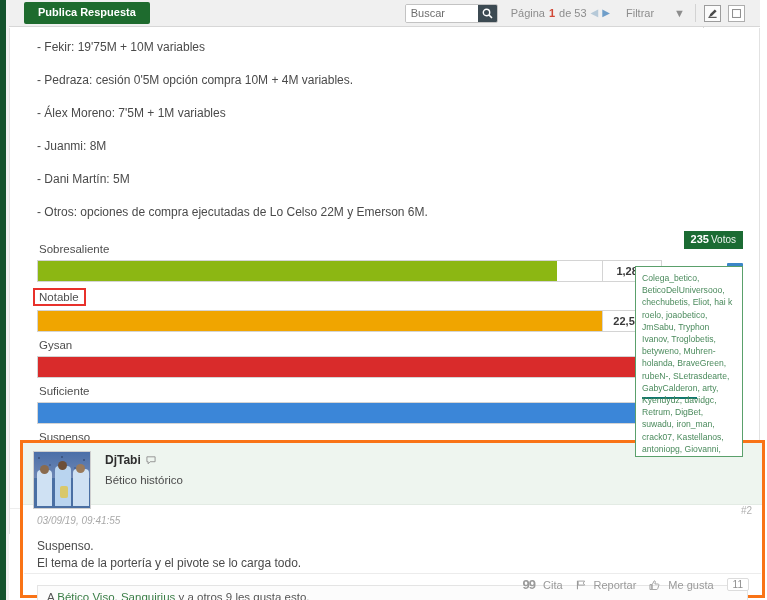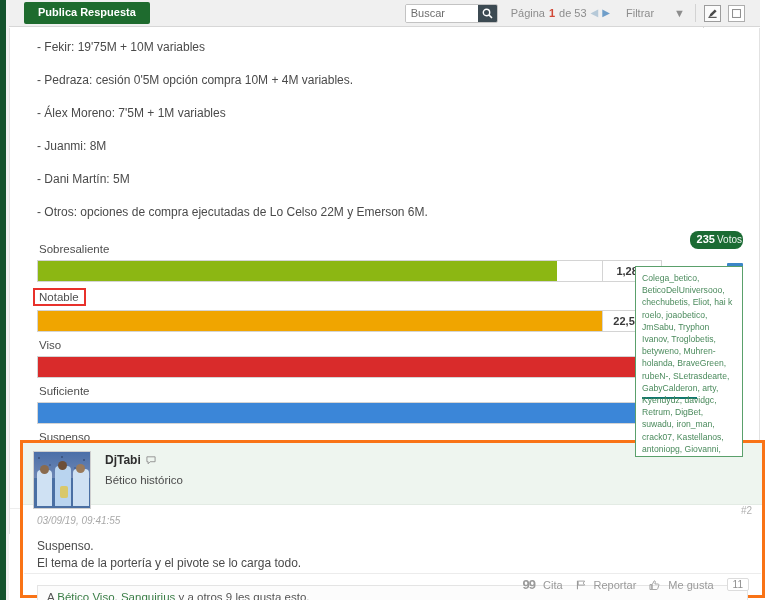--- a/index.html
+++ b/index.html
@@ -163,22 +163,22 @@
     position: relative;
     padding: 0 16px 0 27px;
   }
   .votes-badge {
     position: absolute;
     right: 16px;
     top: -11px;
     background: #1b6b33;
     color: #fff;
     font-size: 10px;
-    padding: 3px 1px 4px 7px;
-    border-radius: 8px;
+    padding: 3px 7px 4px 7px;
+    border-radius: 0;
     line-height: 1;
     white-space: nowrap;
   }
   .votes-badge b { font-size: 11px; }
   .votes-badge span { font-weight: normal; opacity: .92; margin-left: 2px;}
 
   .poll-row { margin-bottom: 6px; }
   .poll-label {
     font-size: 11.5px;
     color: #4e4e4e;
@@ -480,21 +480,21 @@
           <div class="voter-icon">
             <svg width="11" height="11" viewBox="0 0 12 12">
               <circle cx="6" cy="3.6" r="2.3" fill="#ffffff"></circle>
               <path d="M1.4 11 C1.4 7.6 10.6 7.6 10.6 11 Z" fill="#ffffff"></path>
             </svg>
           </div>
         </div>
       </div>
 
       <div class="poll-row">
-        <div class="poll-label">Viso</div>
+        <div class="poll-label">Gysan</div>
         <div class="bar-line">
           <div class="bar-track">
             <div class="bar-fill" id="fill2" style="width: 100%; background: rgb(217, 43, 43);"></div>
           </div>
         </div>
       </div>
 
       <div class="poll-row">
         <div class="poll-label">Suficiente</div>
         <div class="bar-line">

